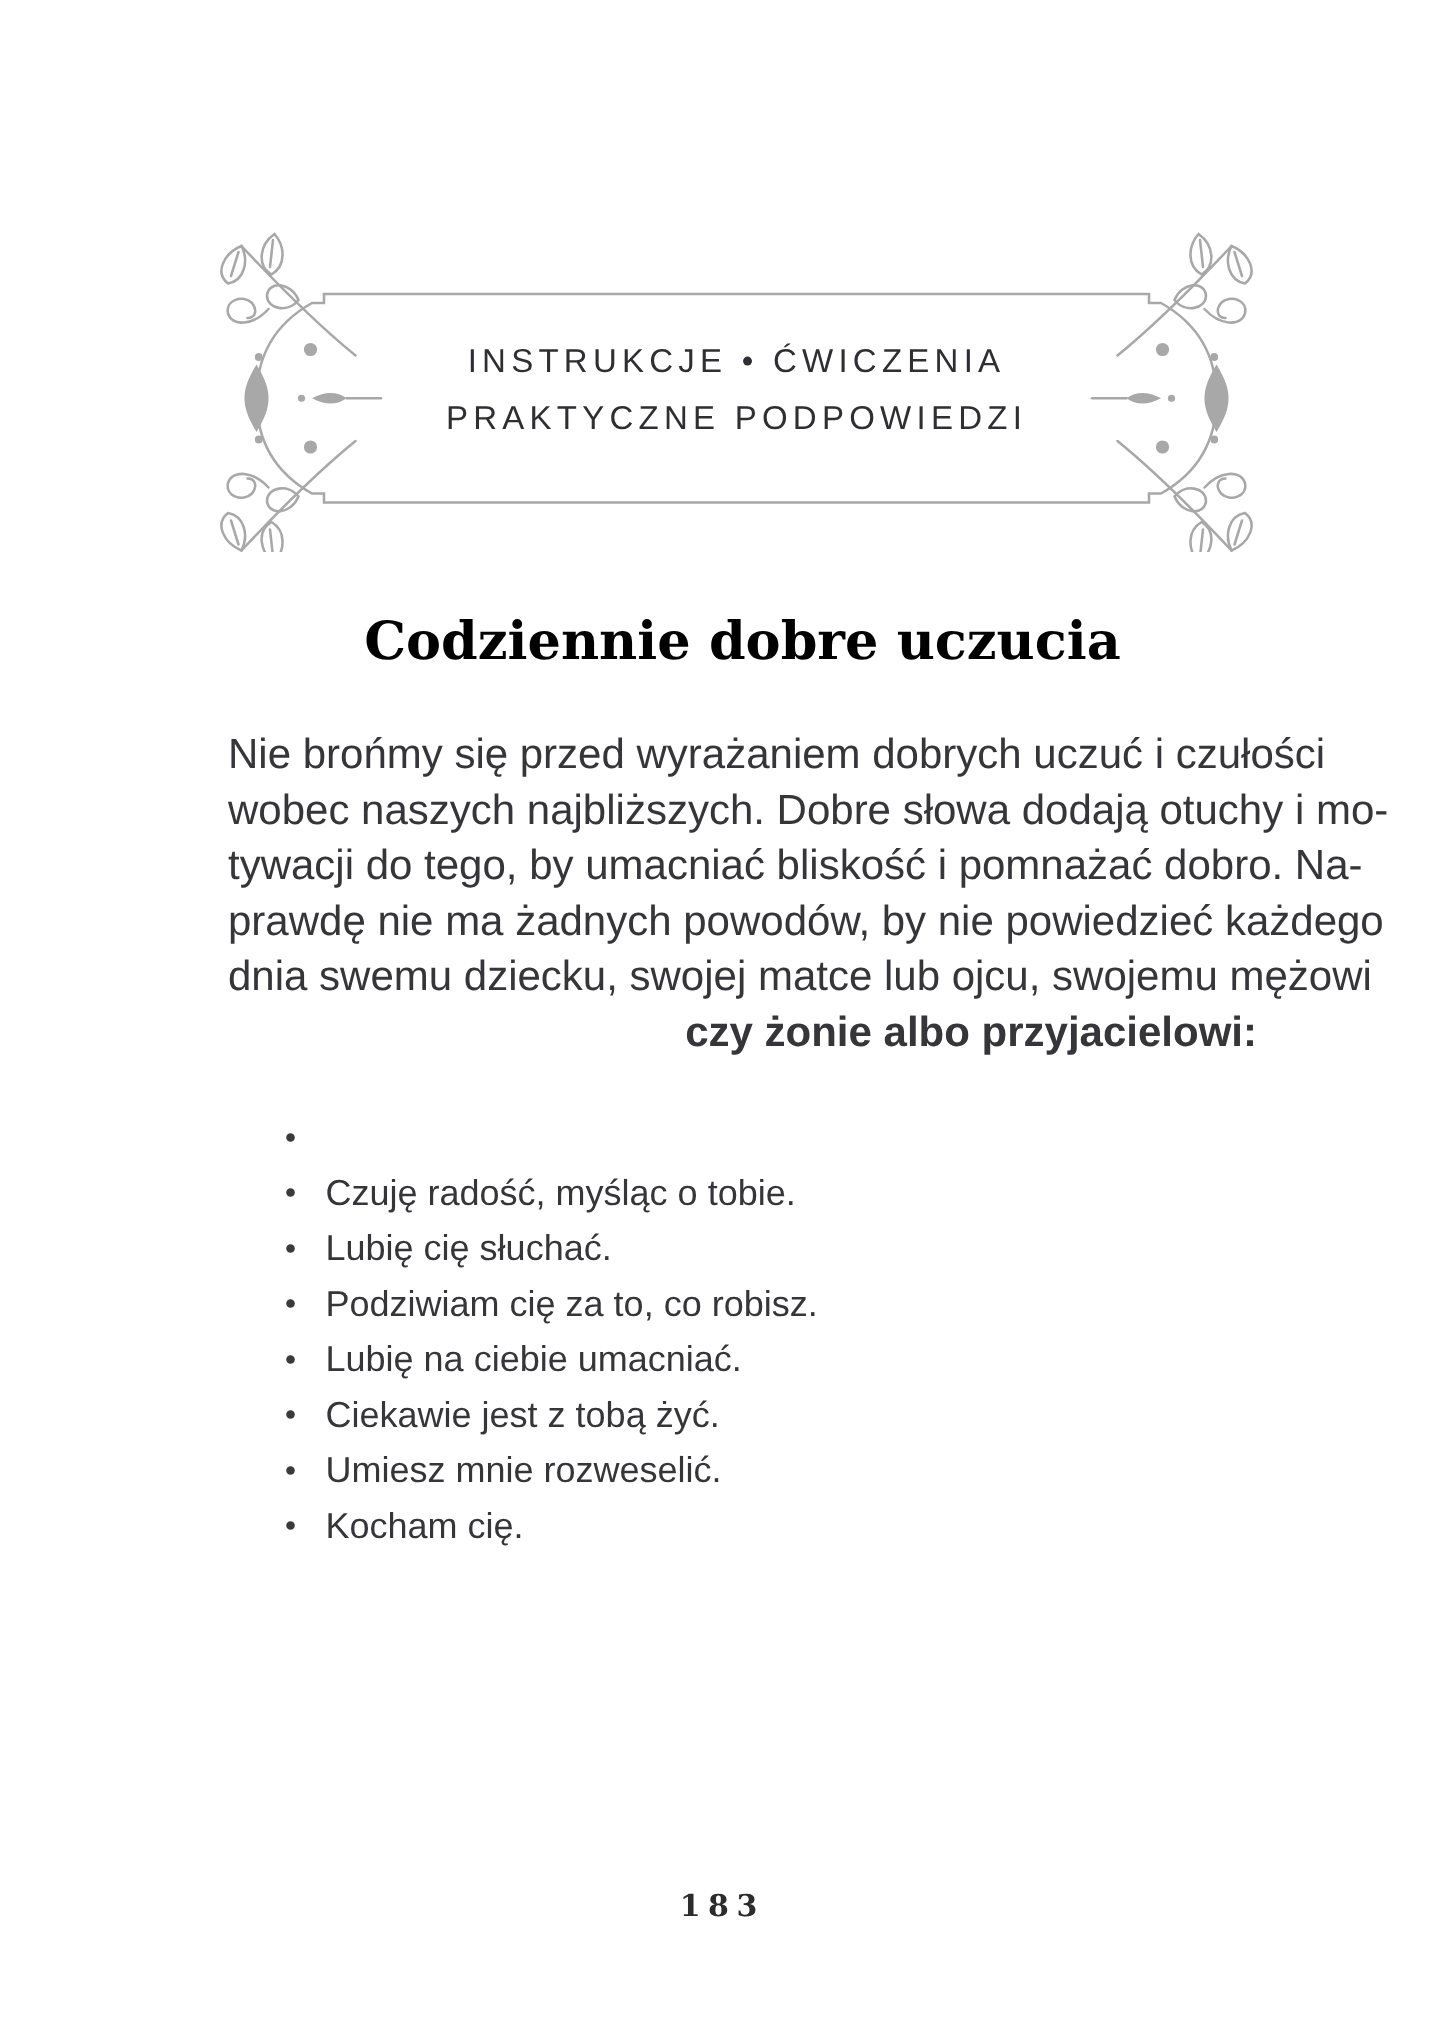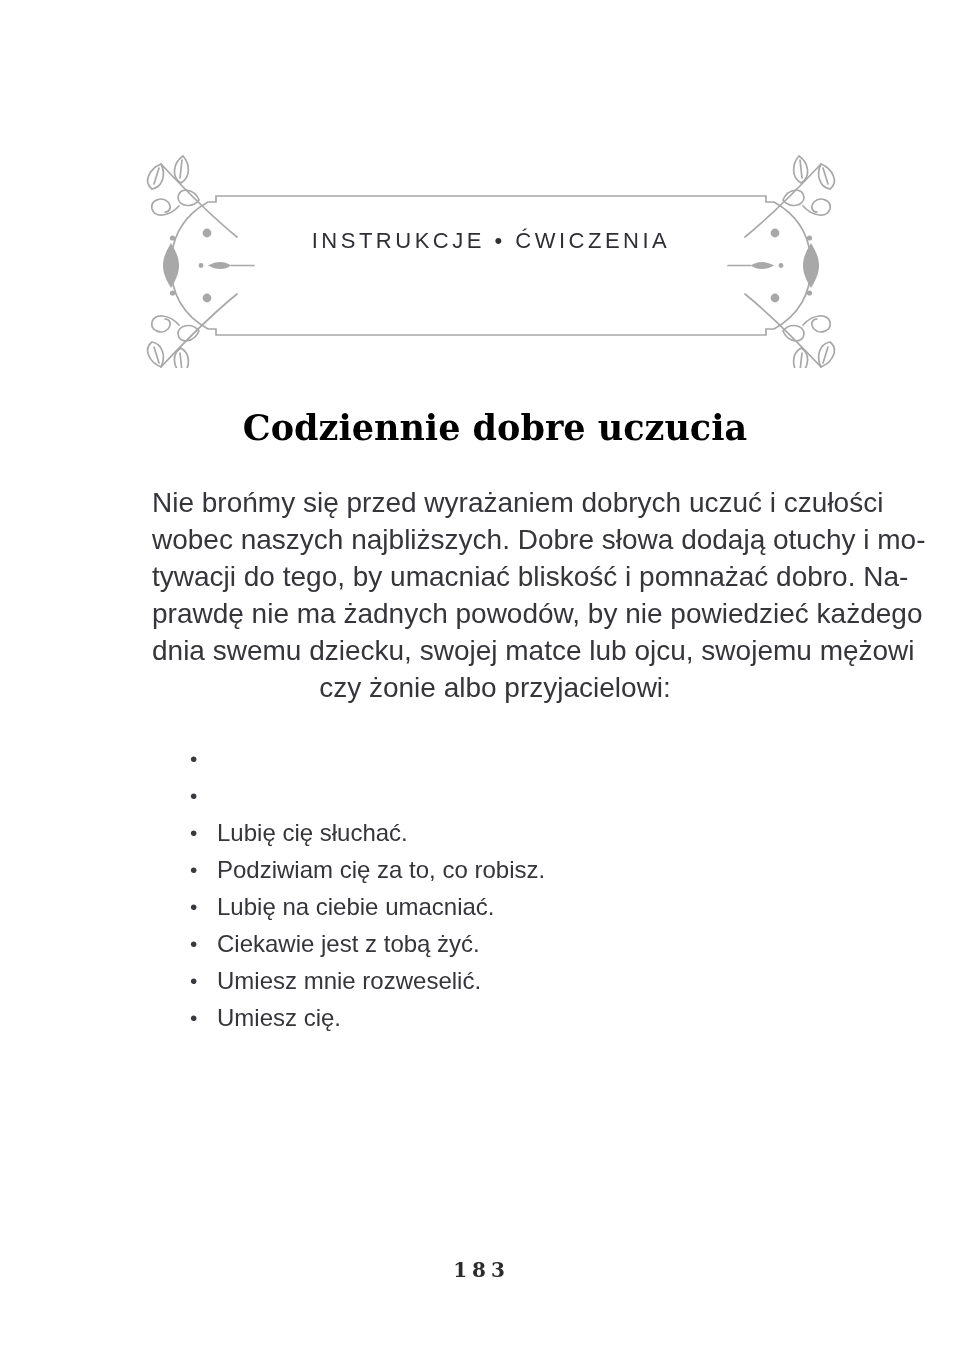--- a/index.html
+++ b/index.html
@@ -53,22 +53,23 @@
     font-size: 28px;
     line-height: 37px;
     color: #35353a;
   }
   .pline {
     text-align: justify;
     text-align-last: justify;
     white-space: nowrap;
   }
   .pline:last-child {
-    text-align: center;
+    text-align: right;
     text-align-last: auto;
+    font-weight: bold;
   }
 
   
   .bullet-list {
     position: absolute;
     left: 152px; top: 740px;
     width: 686px;
     font-size: 24px;
     line-height: 37px;
     color: #35353a;
@@ -133,40 +134,42 @@
       <use href="#flourish" transform="translate(0,223) scale(1,-1)"></use>
       <use href="#flourish" transform="translate(708,0) scale(-1,1)"></use>
       <use href="#flourish" transform="translate(708,223) scale(-1,-1)"></use>
 
       <use href="#side-ornament"></use>
       <use href="#side-ornament" transform="translate(708,0) scale(-1,1)"></use>
     </svg>
 
     <div class="badge-text">
       <div>INSTRUKCJE • ĆWICZENIA</div>
+      <div>PRAKTYCZNE PODPOWIEDZI</div>
     </div>
   </div>
 
   <div class="section-title">Codziennie dobre uczucia</div>
 
   <div class="paragraph">
     <div class="pline">Nie brońmy się przed wyrażaniem dobrych uczuć i czułości</div>
     <div class="pline">wobec naszych najbliższych. Dobre słowa dodają otuchy i mo-</div>
     <div class="pline">tywacji do tego, by umacniać bliskość i pomnażać dobro. Na-</div>
     <div class="pline">prawdę nie ma żadnych powodów, by nie powiedzieć każdego</div>
     <div class="pline">dnia swemu dziecku, swojej matce lub ojcu, swojemu mężowi</div>
     <div class="pline">czy żonie albo przyjacielowi:</div>
   </div>
 
   <div class="bullet-list">
     <div class="bullet-item">
       <span class="bullet-dot">•</span>
     </div>
     <div class="bullet-item">
       <span class="bullet-dot">•</span>
+      <span>Czuję radość, myśląc o tobie.</span>
     </div>
     <div class="bullet-item">
       <span class="bullet-dot">•</span>
       <span>Lubię cię słuchać.</span>
     </div>
     <div class="bullet-item">
       <span class="bullet-dot">•</span>
       <span>Podziwiam cię za to, co robisz.</span>
     </div>
     <div class="bullet-item">
@@ -176,19 +179,19 @@
     <div class="bullet-item">
       <span class="bullet-dot">•</span>
       <span>Ciekawie jest z tobą żyć.</span>
     </div>
     <div class="bullet-item">
       <span class="bullet-dot">•</span>
       <span>Umiesz mnie rozweselić.</span>
     </div>
     <div class="bullet-item">
       <span class="bullet-dot">•</span>
-      <span>Umiesz cię.</span>
+      <span>Kocham cię.</span>
     </div>
   </div>
 
   <div class="page-number">183</div>
 
 </div>
 
 </body></html>

